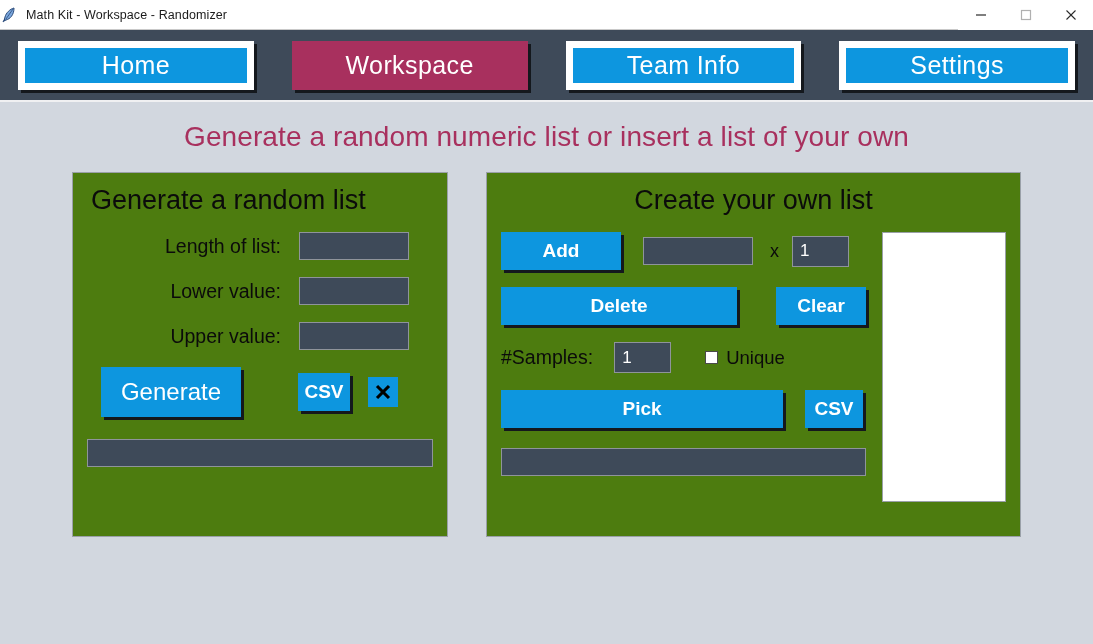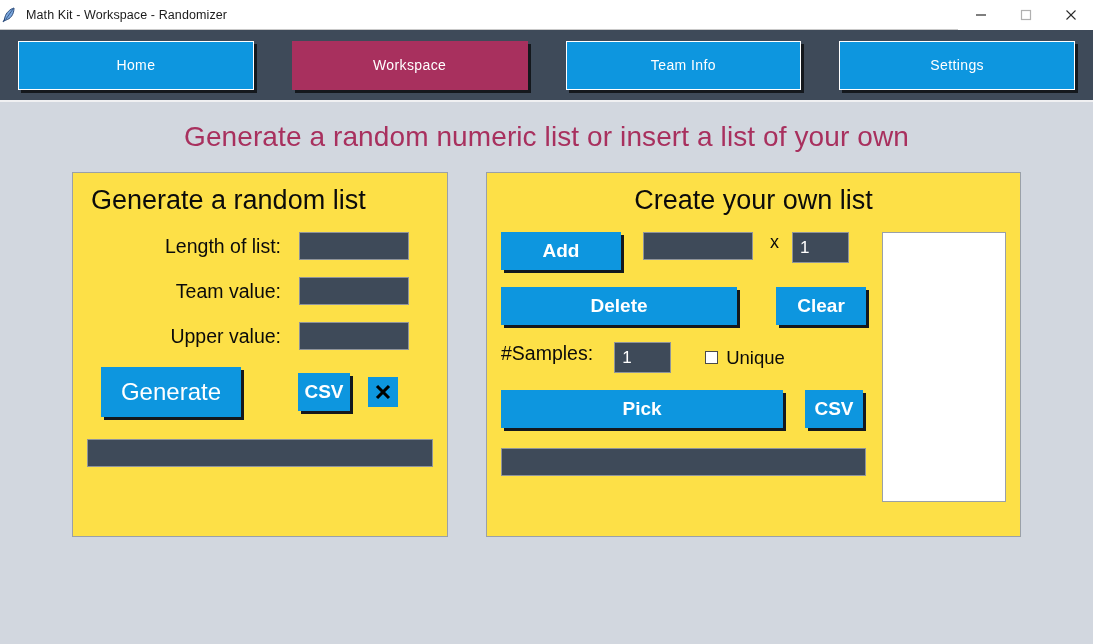--- a/index.html
+++ b/index.html
@@ -71,27 +71,27 @@
     display: flex;
     align-items: center;
     padding: 0 18px;
     box-sizing: border-box;
     gap: 38px;
   }
   .nav-btn {
     flex: 1 1 0;
     height: 49px;
     background: #0d96df;
-    border: 1px solid #ffffff;
+    border: 7px solid #ffffff;
     box-shadow: 3px 3px 0 #14181d;
     display: flex;
     align-items: center;
     justify-content: center;
     color: #ffffff;
-    font-size: 14px;
+    font-size: 25px;
     letter-spacing: .4px;
     box-sizing: border-box;
     cursor: pointer;
     user-select: none;
   }
   .nav-btn.active {
     background: #a8305e;
     border-color: #a8305e;
   }
 
@@ -117,21 +117,21 @@
 
   .panels {
     display: flex;
     margin-top: 18px;
     padding: 0 70px 0 72px;
     gap: 38px;
     box-sizing: border-box;
   }
   .panel {
     border: 1px solid #9aa0a8;
-    background: #fde047;
+    background: #4d7c0f;
     box-sizing: border-box;
     padding: 12px 14px 14px 14px;
   }
   .panel-left  { width: 376px; height: 365px; }
   .panel-right { width: 535px; height: 365px; }
 
   .panel-title {
     font-size: 27px;
     color: #0b0b0b;
     margin-bottom: 16px;
@@ -209,21 +209,21 @@
     font-size: 15px;
     display: flex;
     align-items: center;
     padding-left: 8px;
   }
   .left-status { margin-top: 22px; width: 100%; }
 
   
   .right-body { display: flex; gap: 16px; }
   .right-controls { width: 365px; }
-  .rrow { display: flex; margin-bottom: 17px; }
+  .rrow { display: flex; align-items: center; margin-bottom: 17px; }
   .btn-add    { width: 120px; height: 38px; }
   .field-add  { width: 110px; height: 28px; margin-left: 22px; }
   .x-label    { font-size: 18px; color: #0b0b0b; margin: 0 13px 0 17px; }
   .field-mult { width: 57px; height: 31px; }
   .btn-delete { width: 247px; height: 38px; }
   .btn-clear  { width: 94px; height: 38px; margin-left: 39px; }
   .samples-label { font-size: 19.5px; color: #0b0b0b; white-space: nowrap; }
   .field-samples { width: 57px; height: 31px; margin-left: 21px; }
   .checkbox-wrap {
     display: flex; align-items: center; margin-left: 34px; cursor: pointer;
@@ -306,21 +306,21 @@
 
       <div class="panel panel-left">
         <div class="panel-title">Generate a random list</div>
 
         <div class="form-row">
           <div class="form-label">Length of list:</div>
           <div class="dark-field"></div>
         </div>
 
         <div class="form-row">
-          <div class="form-label">Team value:</div>
+          <div class="form-label">Lower value:</div>
           <div class="dark-field"></div>
         </div>
 
         <div class="form-row">
           <div class="form-label">Upper value:</div>
           <div class="dark-field"></div>
         </div>
 
         <div class="left-actions">
           <div class="blue-btn btn-generate">

